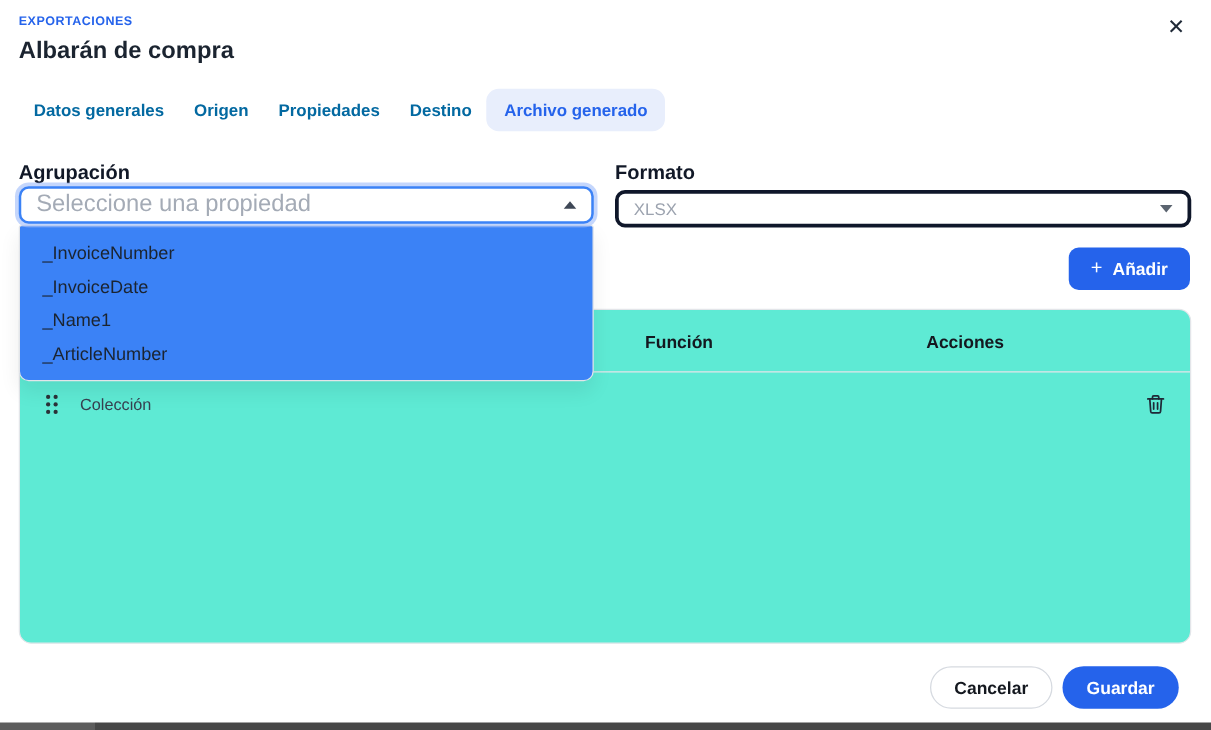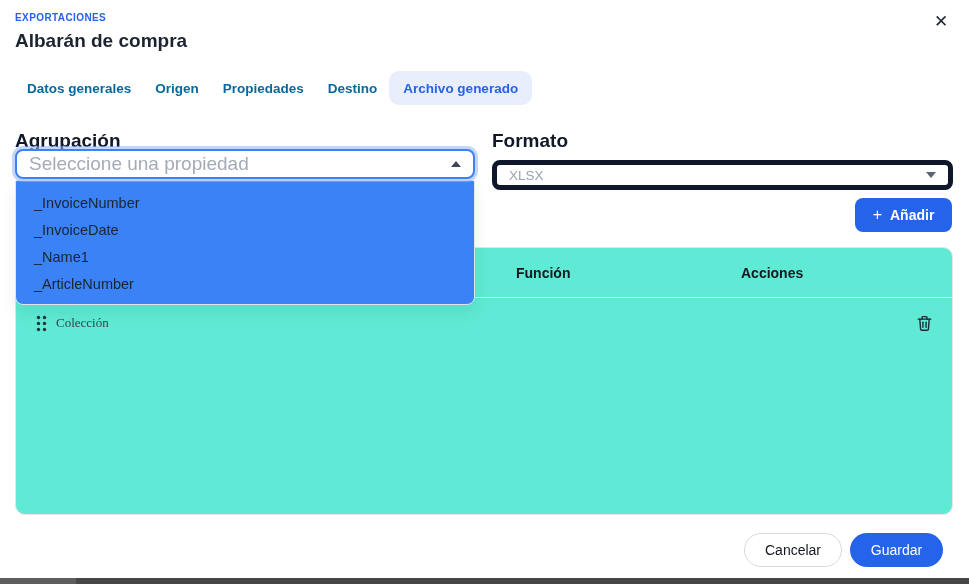--- a/index.html
+++ b/index.html
@@ -35,21 +35,21 @@
   }
   .tab {
     padding:0 12px; height:34px; display:flex; align-items:center;
     font-size:13.5px; font-weight:700; color:#0369a1; cursor:pointer; white-space:nowrap;
   }
   .tab.active {
     background:#e8eefc; color:#2563eb; border-radius:10px; padding:0 14px;
   }
 
   
-  .field-label { position:absolute; font-size:19px; font-weight:700; color:#111827; }
+  .field-label { position:absolute; font-size:16px; font-weight:700; color:#111827; }
   .label-agrupacion { left:15px; top:130px; }
   .label-formato  { left:492px; top:130px; }
 
   
   .select-box {
     position:absolute; height:30px; background:#fff;
     display:flex; align-items:center; border-radius:8px;
     padding:0 12px; cursor:pointer;
   }
   .select-agrupacion {
@@ -57,22 +57,22 @@
     border:2px solid #3b82f6;
     box-shadow:0 0 0 3px rgba(147,180,250,.55);
     z-index:12;
   }
   .select-agrupacion input {
     border:none; outline:none; flex:1; font-size:19px;
     font-family:"Liberation Sans", sans-serif; color:#374151; background:transparent;
   }
   .select-agrupacion input::placeholder { color:#a4abb6; }
   .select-formato {
-    left:492px; top:160px; width:461px;
-    border:5px solid #0f172a;
+    left:492px; top:152px; width:461px;
+    border:3px solid #0f172a;
   }
   .select-value { flex:1; font-size:13.5px; color:#9ca3af; }
   .caret-up {
     width:0; height:0; border-left:5px solid transparent; border-right:5px solid transparent;
     border-bottom:6px solid #3f4856; margin-left:8px;
   }
   .caret-down {
     width:0; height:0; border-left:5px solid transparent; border-right:5px solid transparent;
     border-top:6px solid #5b6470; margin-left:8px;
   }
@@ -107,30 +107,30 @@
   }
   .table-header {
     height:50px; display:grid; grid-template-columns:500px 225px 1fr;
     align-items:center; border-bottom:1px solid #e3e5e9;
     font-size:14px; font-weight:700; color:#14181f;
   }
   .table-row {
     height:50px; display:grid; grid-template-columns:500px 225px 1fr;
     align-items:center;
   }
-  .cell-first { display:flex; align-items:center; padding-left:20px; gap:9px;font-family:Liberation Serif, serif; }
+  .cell-first { display:flex; align-items:center; padding-left:20px; gap:17px; }
   .row-label { font-size:13px; color:#374151; }
   .cell-actions { display:flex; justify-content:flex-end; padding-right:18px; }
   .drag-handle { display:flex; cursor:grab; }
   .trash-btn { background:none; border:none; cursor:pointer; display:flex; padding:2px; }
 
   
   .btn {
     position:absolute; top:533px; height:34px; border-radius:17px;
-    font-family:"Liberation Sans", sans-serif; font-size:14px; font-weight:400;
+    font-family:"Liberation Sans", sans-serif; font-size:14px; font-weight:700;
     display:flex; align-items:center; justify-content:center; cursor:pointer;
   }
   .btn-cancel {
     left:744px; width:98px; background:#fff; border:1px solid #d6dae0; color:#14181f;
   }
   .btn-save {
     left:850px; width:93px; background:#2563eb; border:none; color:#fff;
   }
 
   

